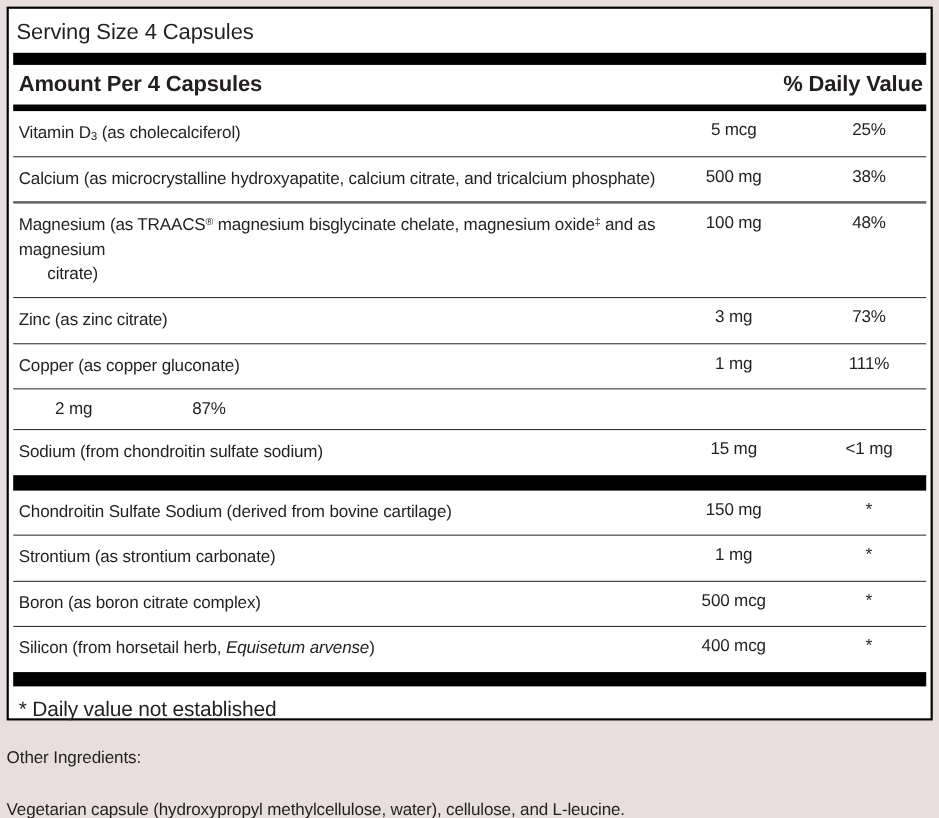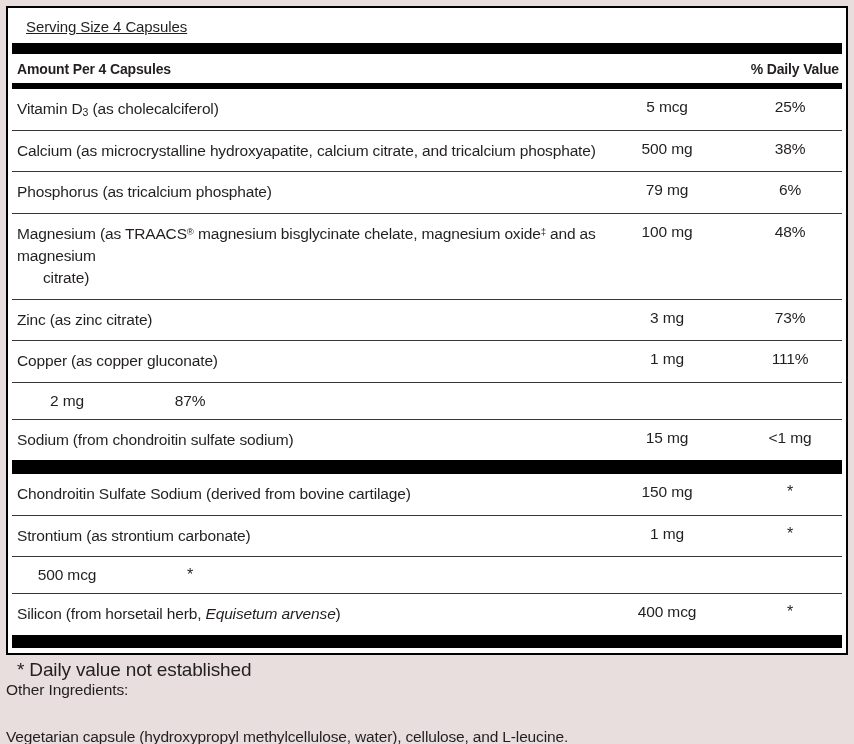--- a/index.html
+++ b/index.html
@@ -29,25 +29,24 @@
     left: 6px;
     top: 6px;
     width: 842px;
     height: 649px;
     background: #ffffff;
     border: 2px solid #000000;
     box-sizing: border-box;
   }
 
   .serving-size {
-    font-size: 15px;
+    font-size: 20px;
     line-height: 1;
-    padding: 11px 0 0 18px;
+    padding: 11px 0 0 7px;
     letter-spacing: -0.1px;
-    text-decoration: underline;
   }
 
   .rule-thick {
     height: 11px;
     background: #000000;
     margin: 9px 4px 0 4px;
   }
   .rule-heavy {
     height: 6px;
     background: #000000;
@@ -68,21 +67,21 @@
     background: #000000;
     margin: 0 4px;
   }
 
   
   .col-head {
     display: flex;
     align-items: flex-start;
     padding: 7px 0 6px 0;
     font-weight: bold;
-    font-size: 14px;
+    font-size: 20px;
     letter-spacing: -0.15px;
   }
   .col-head .ch-name {
     flex: 1 1 auto;
     padding-left: 9px;
   }
   .col-head .ch-dv {
     flex: 0 0 auto;
     padding-right: 7px;
     white-space: nowrap;
@@ -174,25 +173,20 @@
     </div>
     <div class="rule-hair"></div>
 
     <div class="row">
       <div class="c-name">Calcium (as microcrystalline hydroxyapatite, calcium citrate, and tricalcium phosphate)</div>
       <div class="c-amt">500 mg</div>
       <div class="c-dv">38%</div>
     </div>
     <div class="rule-hair"></div>
 
-    <div class="row">
-      <div class="c-name">Phosphorus (as tricalcium phosphate)</div>
-      <div class="c-amt">79 mg</div>
-      <div class="c-dv">6%</div>
-    </div>
     <div class="rule-hair"></div>
 
     <div class="row">
       <div class="c-name"><span>Magnesium (as TRAACS</span><sup>®</sup><span> magnesium bisglycinate chelate, magnesium oxide</span><sup>‡</sup><span> and as magnesium</span><span class="cont">citrate)</span></div>
       <div class="c-amt">100 mg</div>
       <div class="c-dv">48%</div>
     </div>
     <div class="rule-hair"></div>
 
     <div class="row">
@@ -231,20 +225,21 @@
     <div class="rule-hair"></div>
 
     <div class="row">
       <div class="c-name">Strontium (as strontium carbonate)</div>
       <div class="c-amt">1 mg</div>
       <div class="c-dv star">*</div>
     </div>
     <div class="rule-hair"></div>
 
     <div class="row">
+      <div class="c-name">Boron (as boron citrate complex)</div>
       <div class="c-amt">500 mcg</div>
       <div class="c-dv star">*</div>
     </div>
     <div class="rule-hair"></div>
 
     <div class="row">
       <div class="c-name"><span>Silicon (from horsetail herb, </span><span class="ital">Equisetum arvense</span><span>)</span></div>
       <div class="c-amt">400 mcg</div>
       <div class="c-dv star">*</div>
     </div>

